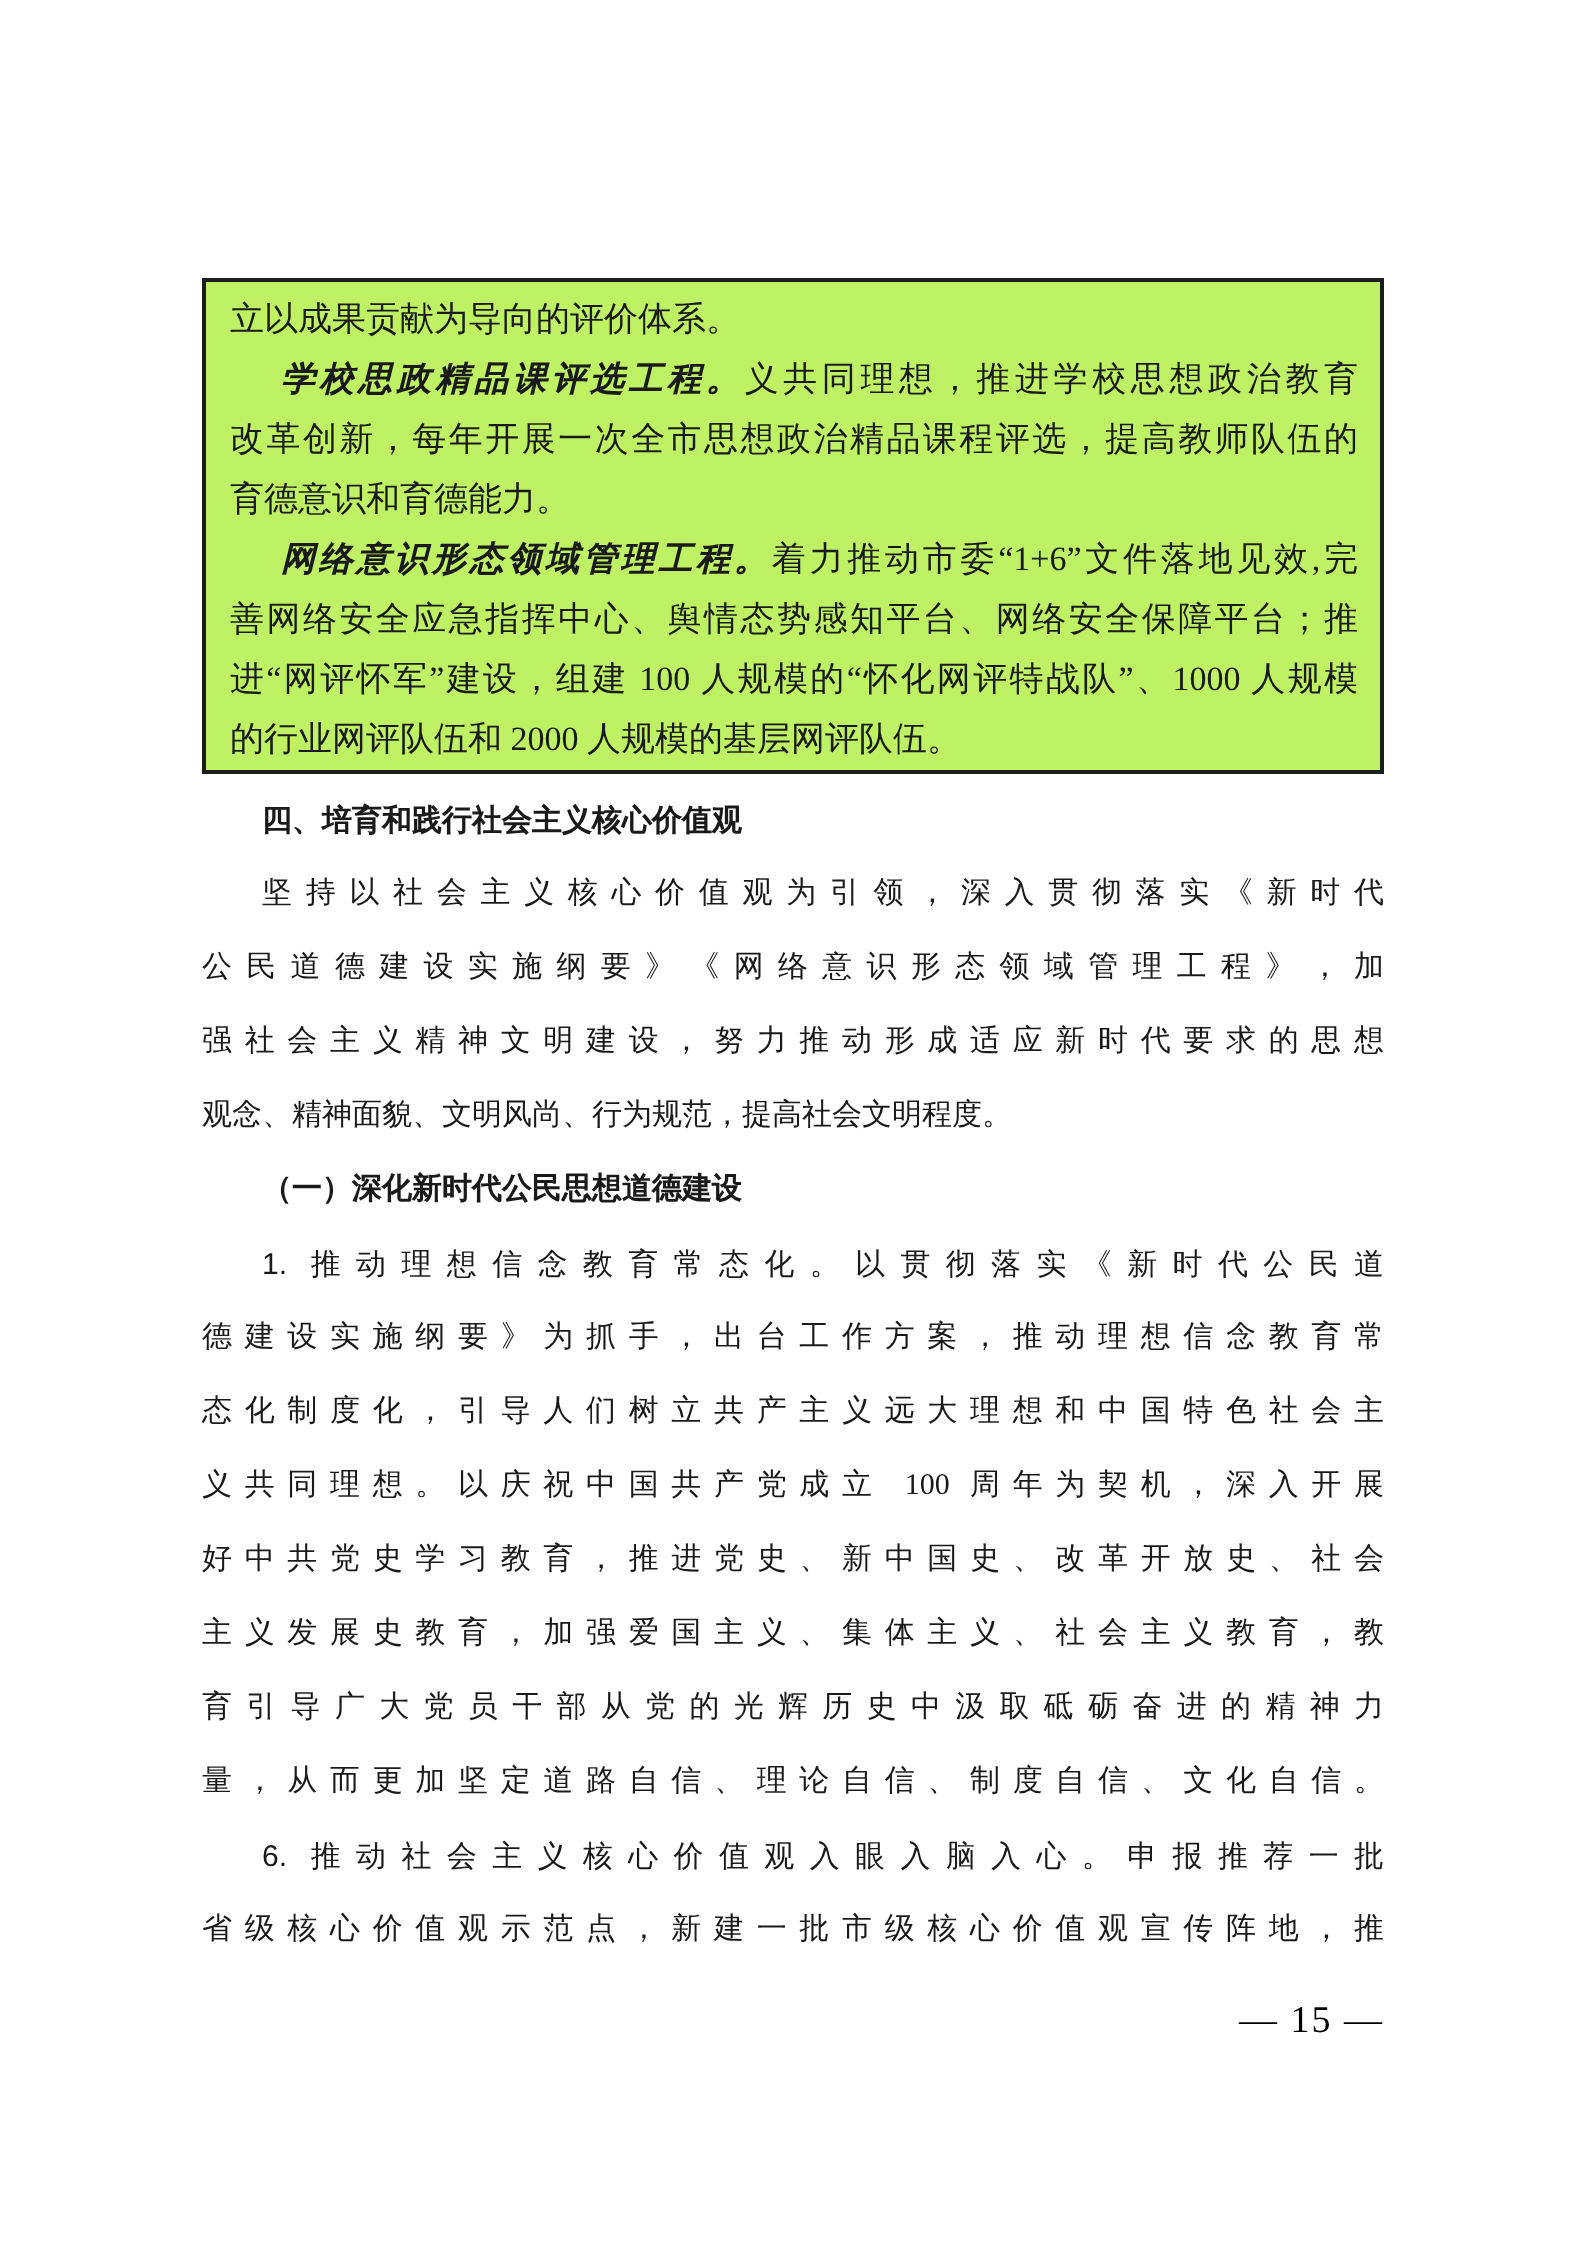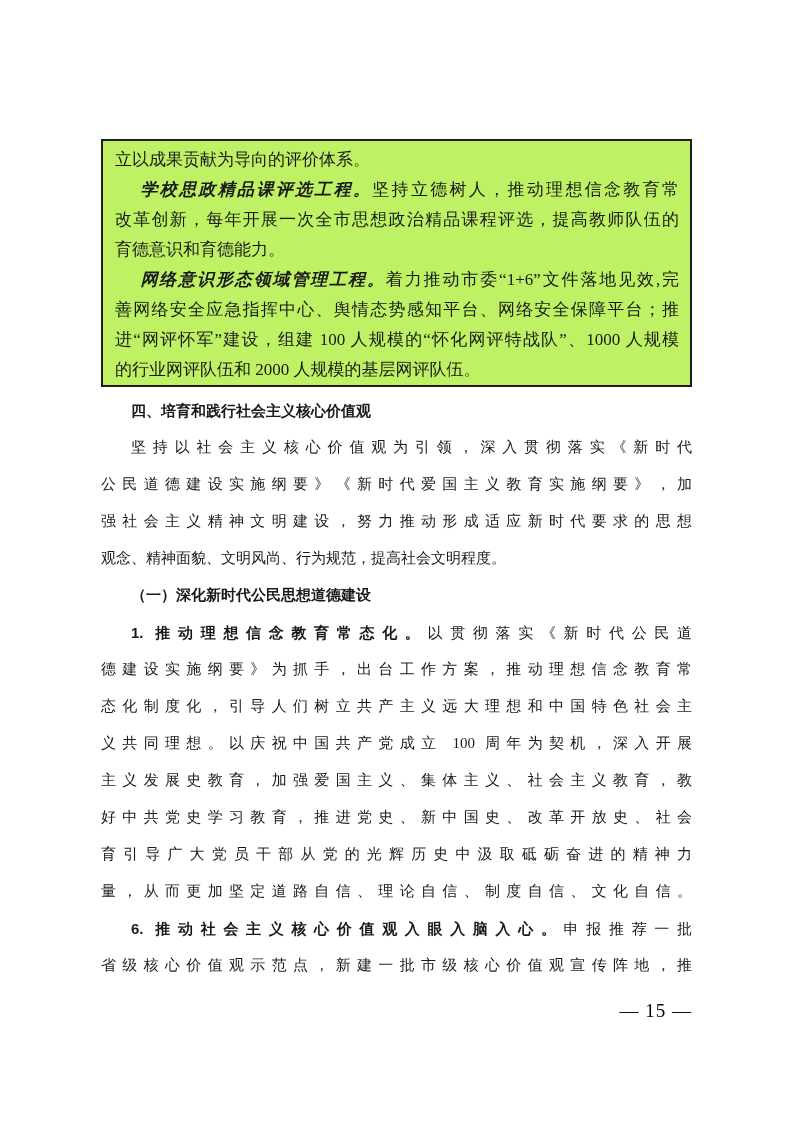--- a/index.html
+++ b/index.html
@@ -57,21 +57,21 @@
     font-weight: 700;
     text-align: left;
     text-align-last: left;
   }
   .bline.subheading {
     font-weight: 700;
     text-align: left;
     text-align-last: left;
   }
   .brun {
-    font-weight: 700;
+    font-weight: 400;
     font-family: "Liberation Sans", sans-serif;
   }
 
   
   .folio {
     position: absolute;
     top: 1000px;
     right: 101px;
     font-size: 19px;
     letter-spacing: 1px;
@@ -80,51 +80,51 @@
   }
 </style>
 </head>
 <body>
 
 <div class="page">
 
   <div class="quote-box">
     <div class="qline end">立以成果贡献为导向的评价体系。</div>
     <div class="qline indent">
-      <span class="qbold">学校思政精品课评选工程。</span><span>坚持立德树人，推动理想信念教育常</span>
+      <span class="qbold">学校思政精品课评选工程。</span><span>义共同理想，推进学校思想政治教育</span>
     </div>
     <div class="qline">改革创新，每年开展一次全市思想政治精品课程评选，提高教师队伍的</div>
     <div class="qline end">育德意识和育德能力。</div>
     <div class="qline indent">
       <span class="qbold">网络意识形态领域管理工程。</span><span>着力推动市委“1+6”文件落地见效,完</span>
     </div>
     <div class="qline">善网络安全应急指挥中心、舆情态势感知平台、网络安全保障平台；推</div>
     <div class="qline">进“网评怀军”建设，组建 100 人规模的“怀化网评特战队”、1000 人规模</div>
     <div class="qline end">的行业网评队伍和 2000 人规模的基层网评队伍。</div>
   </div>
 
   <div class="content">
 
     <div class="bline heading indent">四、培育和践行社会主义核心价值观</div>
 
     <div class="bline indent">坚持以社会主义核心价值观为引领，深入贯彻落实《新时代</div>
-    <div class="bline">公民道德建设实施纲要》《新时代爱国主义教育实施纲要》，加</div>
+    <div class="bline">公民道德建设实施纲要》《网络意识形态领域管理工程》，加</div>
     <div class="bline">强社会主义精神文明建设，努力推动形成适应新时代要求的思想</div>
     <div class="bline end">观念、精神面貌、文明风尚、行为规范，提高社会文明程度。</div>
 
     <div class="bline subheading indent">（一）深化新时代公民思想道德建设</div>
 
     <div class="bline indent">
       <span class="brun">1. 推动理想信念教育常态化。</span><span>以贯彻落实《新时代公民道</span>
     </div>
     <div class="bline">德建设实施纲要》为抓手，出台工作方案，推动理想信念教育常</div>
     <div class="bline">态化制度化，引导人们树立共产主义远大理想和中国特色社会主</div>
     <div class="bline">义共同理想。以庆祝中国共产党成立 100 周年为契机，深入开展</div>
+    <div class="bline">好中共党史学习教育，推进党史、新中国史、改革开放史、社会</div>
     <div class="bline">主义发展史教育，加强爱国主义、集体主义、社会主义教育，教</div>
-    <div class="bline">好中共党史学习教育，推进党史、新中国史、改革开放史、社会</div>
     <div class="bline">育引导广大党员干部从党的光辉历史中汲取砥砺奋进的精神力</div>
     <div class="bline">量，从而更加坚定道路自信、理论自信、制度自信、文化自信。</div>
 
     <div class="bline indent">
       <span class="brun">6. 推动社会主义核心价值观入眼入脑入心。</span><span>申报推荐一批</span>
     </div>
     <div class="bline">省级核心价值观示范点，新建一批市级核心价值观宣传阵地，推</div>
 
   </div>
 

